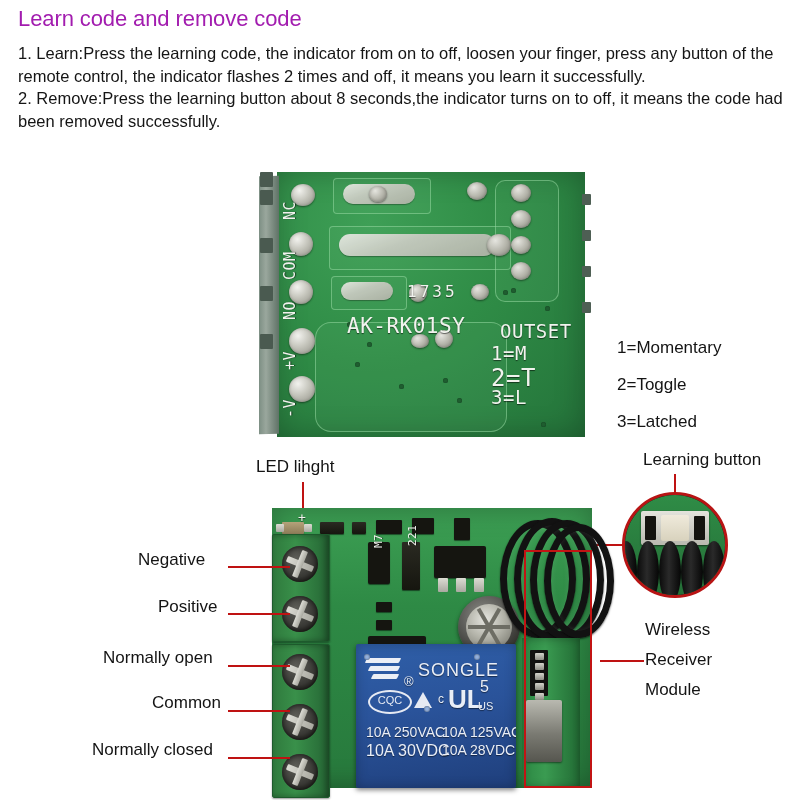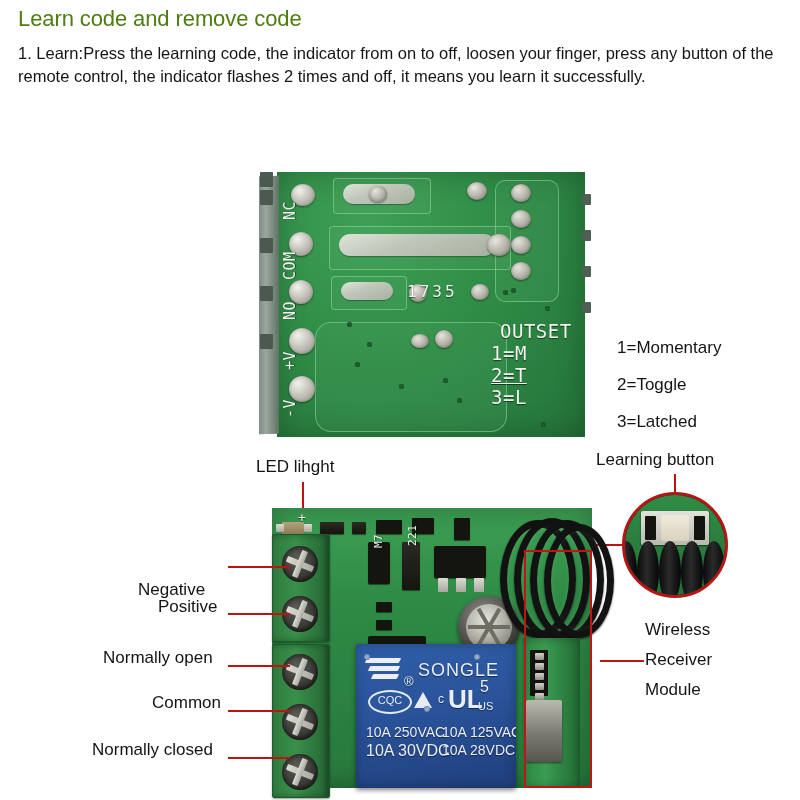--- a/index.html
+++ b/index.html
@@ -15,21 +15,21 @@
     -webkit-font-smoothing: antialiased;
   }
 
   
   #doc-title {
     position: absolute;
     left: 18px; top: 6px;
     font-size: 22px;
     font-weight: 400;
     letter-spacing: -0.1px;
-    color: #4d7c0f;
+    color: #a21caf;
     white-space: nowrap;
   }
   #instructions {
     position: absolute;
     left: 18px; top: 42px;
     width: 772px;
     font-size: 16.5px;
     line-height: 22.5px;
     color: #151515;
   }
@@ -334,20 +334,21 @@
     background: linear-gradient(90deg,#0a0a0a,#2a2a2a 45%,#060606);
   }
 </style>
 </head>
 <body>
 
 <div id="doc-title">Learn code and remove code</div>
 
 <div id="instructions">
   <p>1. Learn:Press the learning code, the indicator from on to off, loosen your finger, press any button of the remote control, the indicator flashes 2 times and off, it means you learn it successfully.</p>
+  <p>2. Remove:Press the learning button about 8 seconds,the indicator turns on to off, it means the code had been removed successfully.</p>
 </div>
 
 <div id="pcb-top">
   <div class="board-body"></div>
 
   <div class="edge-rail"></div>
   <div class="edge-tab" style="top:18px"></div>
   <div class="edge-tab" style="top:66px"></div>
   <div class="edge-tab" style="top:114px"></div>
   <div class="edge-tab" style="top:162px"></div>
@@ -398,34 +399,35 @@
   <div class="via" style="left:252px;top:116px; width:5px;height:5px;"></div>
   <div class="via" style="left:282px;top:250px; width:5px;height:5px;"></div>
 
   <div class="silk rot" style="left:22px;  top:48px;  font-size:15px;">NC</div>
   <div class="silk rot" style="left:22px;  top:108px; font-size:15px;">COM</div>
   <div class="silk rot" style="left:22px;  top:148px; font-size:15px;">NO</div>
   <div class="silk rot" style="left:22px;  top:198px; font-size:15px;">+V</div>
   <div class="silk rot" style="left:22px;  top:246px; font-size:15px;">-V</div>
 
   <div class="silk" style="left:148px; top:110px; font-size:16px; letter-spacing:3px;">1735</div>
+  <div class="silk" style="left:88px;  top:142px; font-size:21px;">AK-RK01SY</div>
   <div class="silk" style="left:241px; top:148px; font-size:19px;">OUTSET</div>
   <div class="silk" style="left:232px; top:170px; font-size:19px;">1=M</div>
-  <div class="silk" style="left:232px; top:192px; font-size:19px;text-decoration:underline;">2=T</div>
+  <div class="silk" style="left:232px; top:192px; font-size:24px;">2=T</div>
   <div class="silk" style="left:232px; top:214px; font-size:19px;">3=L</div>
 </div>
 
 <div class="callout-label" style="left:617px; top:338px;">1=Momentary</div>
 <div class="callout-label" style="left:617px; top:375px;">2=Toggle</div>
 <div class="callout-label" style="left:617px; top:412px;">3=Latched</div>
 
 <div class="callout-label" style="left:256px; top:457px;text-align:right;">LED lihght</div>
 <div class="red-line v" style="left:302px; top:482px; height:46px;"></div>
 
-<div class="callout-label" style="left:596px; top:450px;text-align:right;">Learning button</div>
+<div class="callout-label" style="left:643px; top:450px;text-align:right;">Learning button</div>
 <div class="red-line v" style="left:674px; top:474px; height:48px;"></div>
 
 <div id="learn-zoom">
   <div class="z-pcb"></div>
   <div class="z-switch">
     <div class="blk" style="left:4px"></div>
     <div class="blk" style="right:4px"></div>
     <div class="btn"></div>
   </div>
   <div class="z-coil">
@@ -524,21 +526,21 @@
     <div class="relay-txt" style="left:86px; top:98px; font-size:14px;">10A 28VDC</div>
 
     <div class="relay-dot" style="left:8px;  top:10px;"></div>
     <div class="relay-dot" style="left:118px;top:10px;"></div>
     <div class="relay-dot" style="left:68px; top:62px;"></div>
   </div>
 </div>
 
 <div class="red-box" style="left:524px; top:550px; width:68px; height:238px;"></div>
 
-<div class="callout-label" style="left:138px; top:580px;text-align:center;">Negative</div>
+<div class="callout-label" style="left:138px; top:550px;text-align:center;">Negative</div>
 <div class="red-line h" style="left:228px; top:566px; width:62px;"></div>
 
 <div class="callout-label" style="left:158px; top:597px;">Positive</div>
 <div class="red-line h" style="left:228px; top:613px; width:62px;"></div>
 
 <div class="callout-label" style="left:103px; top:648px;">Normally open</div>
 <div class="red-line h" style="left:228px; top:665px; width:62px;"></div>
 
 <div class="callout-label" style="left:152px; top:693px;">Common</div>
 <div class="red-line h" style="left:228px; top:710px; width:62px;"></div>

